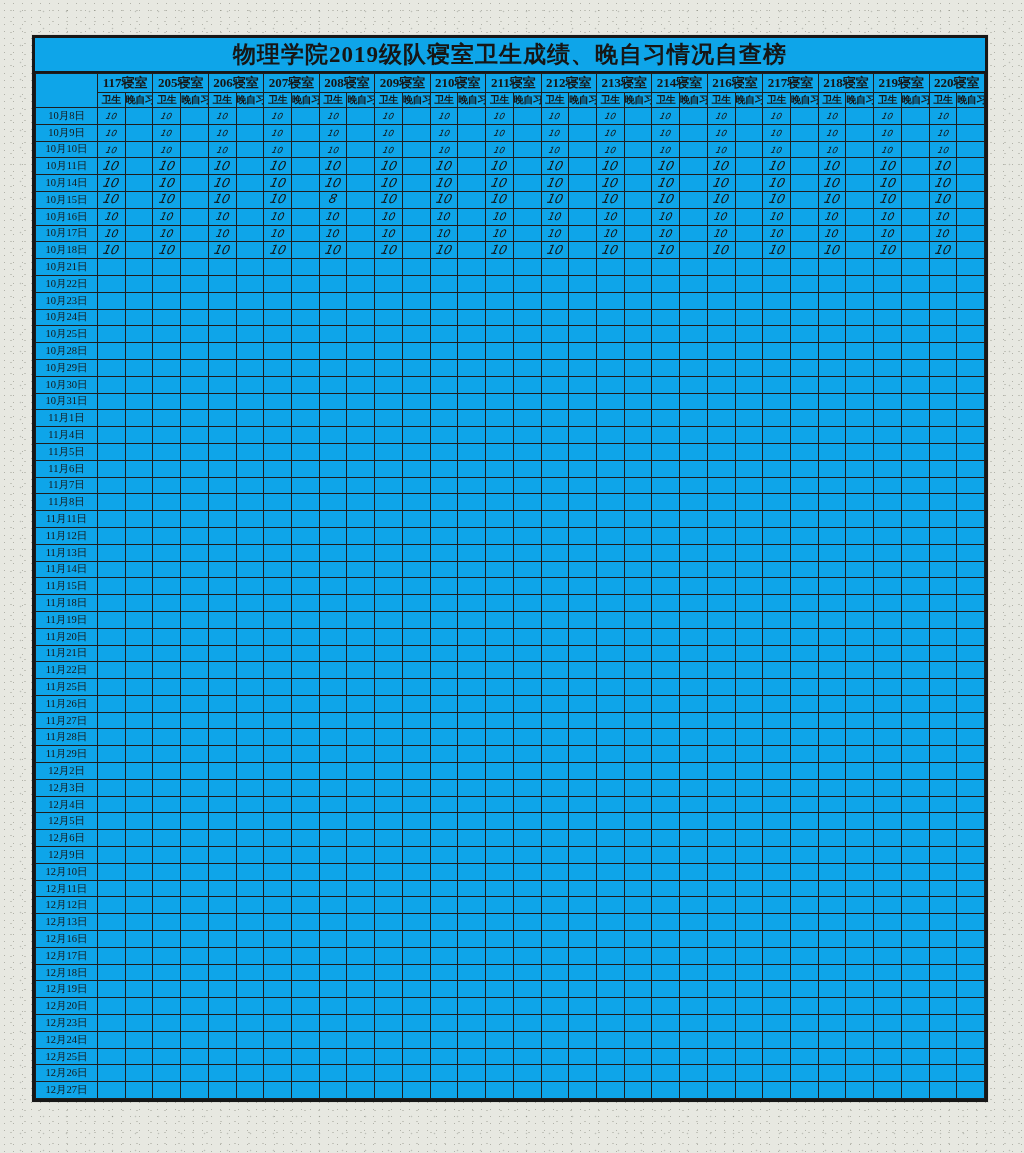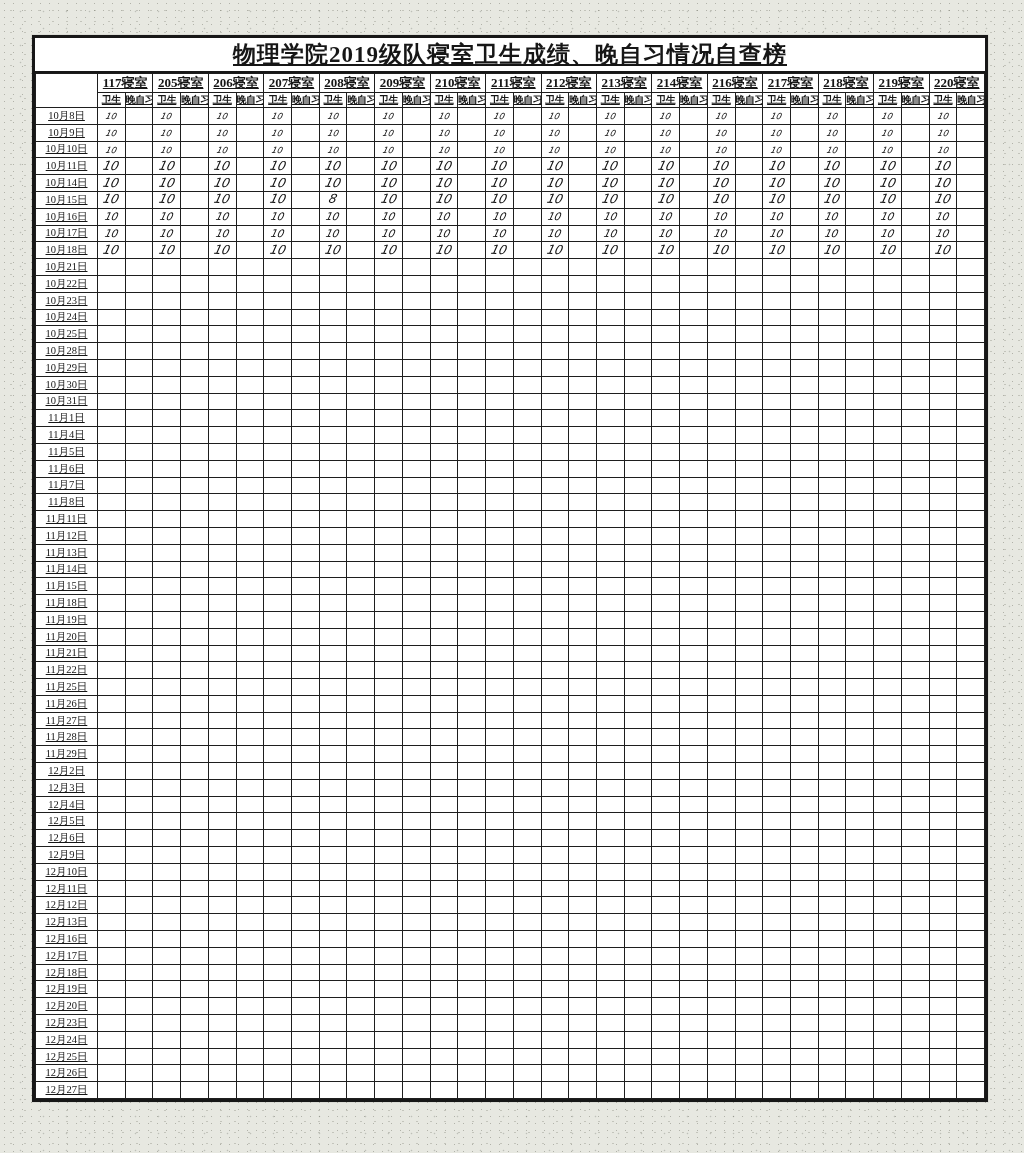--- a/index.html
+++ b/index.html
@@ -11,24 +11,23 @@
       radial-gradient(circle, rgba(110,112,100,.45) .5px, transparent 1px),
       radial-gradient(circle, rgba(140,142,130,.40) .5px, transparent 1px),
       radial-gradient(circle, rgba(95,98,88,.30) .6px, transparent 1.1px);
     background-size: 9px 7px, 14px 11px, 23px 17px;
     background-position: 0 0, 4px 5px, 9px 3px;
     font-family:"Liberation Serif", serif;
     color:#161616;
   }
   .sheet {
     position:absolute; left:32px; top:35px; width:950px;
-    background:#ffffff;
+    background:#0ea5e9;
     border:3px solid #171717;
     box-shadow:0 0 0 1px rgba(0,0,0,.05);
-    text-decoration:underline;
   }
   .title {
     height:33px;
     display:flex; align-items:center; justify-content:center;
     font-size:23px; font-weight:bold; letter-spacing:1px;
     border-bottom:2.5px solid #171717;
     white-space:nowrap; overflow:hidden;
   }
   table { width:100%; border-collapse:collapse; table-layout:fixed; }
   col.c-date { width:62px; }

